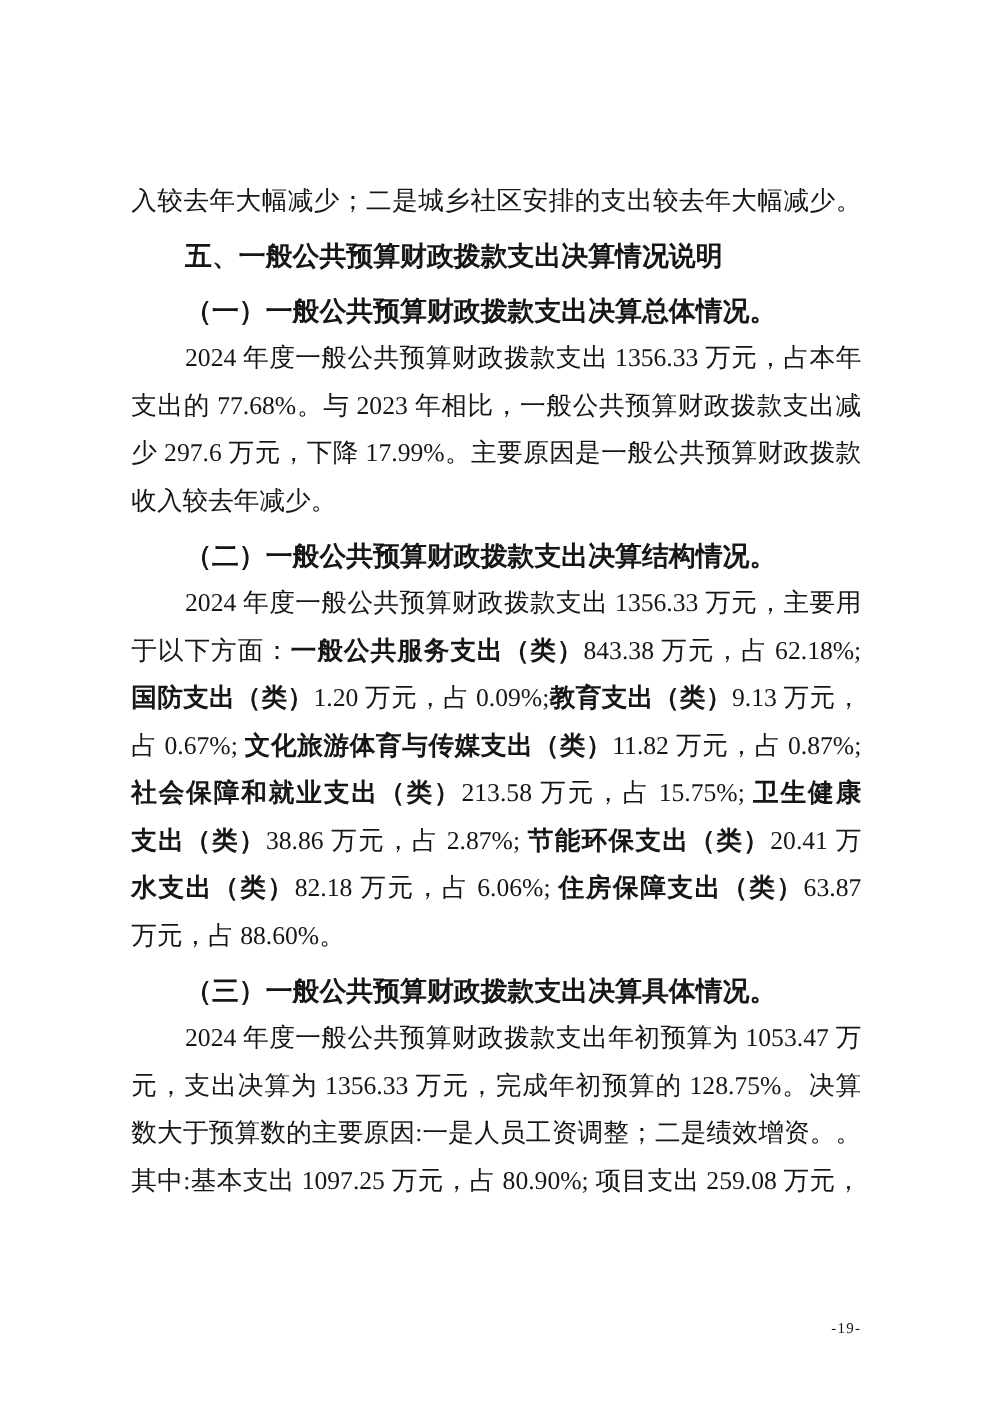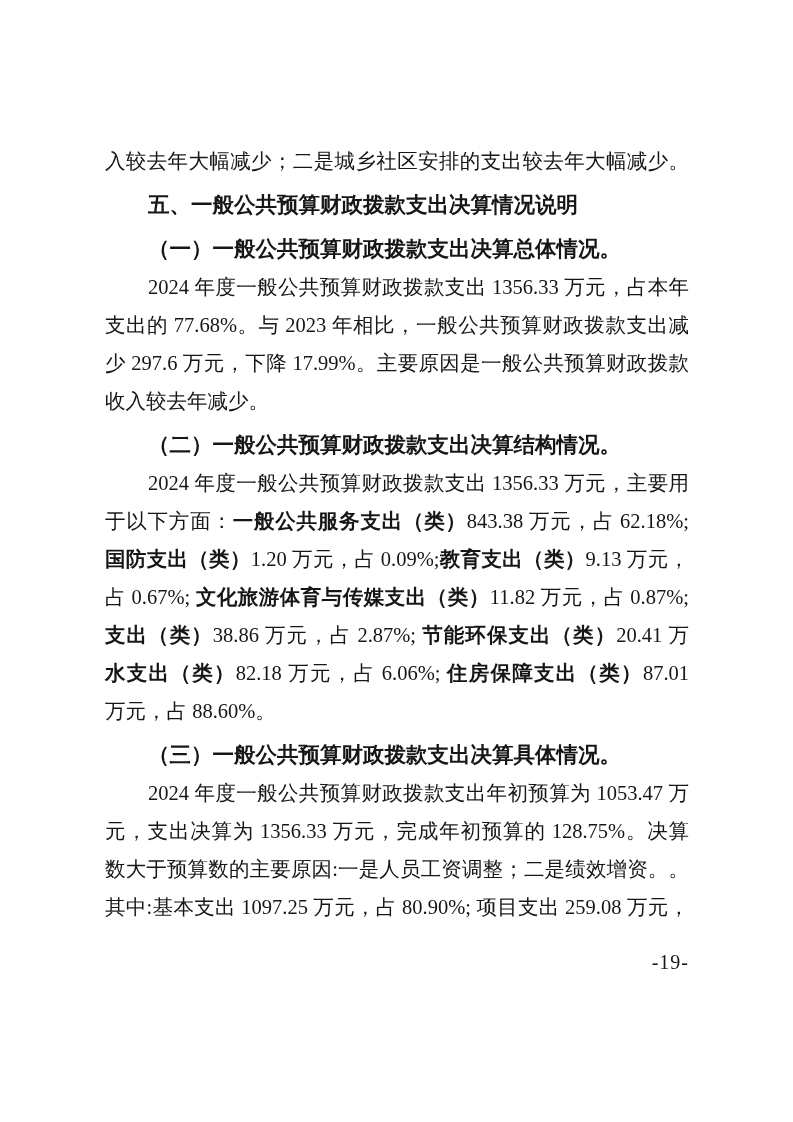--- a/index.html
+++ b/index.html
@@ -43,24 +43,24 @@
     font-weight: 700;
     font-family: "Liberation Sans", sans-serif;
   }
   .b {
     font-weight: 700;
     font-family: Liberation Sans, sans-serif;
   }
   .page-number {
     position: absolute;
     left: 105px;
-    top: 948px;
+    top: 1048px;
     width: 584px;
     text-align: right;
-    font-size: 20px;
+    font-size: 12px;
     line-height: 28px;
     letter-spacing: 1px;
   }
 </style>
 </head>
 <body>
 
 <div class="page">
   <div class="content">
       <div class="line just"><span>入较去年大幅减少；二是城乡社区安排的支出较去年大幅减少。</span></div>
@@ -68,22 +68,23 @@
       <div class="line heading indent"><span class="b">（一）一般公共预算财政拨款支出决算总体情况。</span></div>
       <div class="line indent just"><span>2024 年度一般公共预算财政拨款支出 1356.33 万元，占本年</span></div>
       <div class="line just"><span>支出的 77.68%。与 2023 年相比，一般公共预算财政拨款支出减</span></div>
       <div class="line just"><span>少 297.6 万元，下降 17.99%。主要原因是一般公共预算财政拨款</span></div>
       <div class="line"><span>收入较去年减少。</span></div>
       <div class="line heading indent"><span class="b">（二）一般公共预算财政拨款支出决算结构情况。</span></div>
       <div class="line indent just"><span>2024 年度一般公共预算财政拨款支出 1356.33 万元，主要用</span></div>
       <div class="line just"><span>于以下方面：</span><span class="b">一般公共服务支出（类）</span><span>843.38 万元，占 62.18%;</span></div>
       <div class="line just"><span class="b">国防支出（类）</span><span>1.20 万元，占 0.09%;</span><span class="b">教育支出（类）</span><span>9.13 万元，</span></div>
       <div class="line just"><span>占 0.67%; </span><span class="b">文化旅游体育与传媒支出（类）</span><span>11.82 万元，占 0.87%;</span></div>
+      <div class="line just"><span class="b">社会保障和就业支出（类）</span><span>213.58 万元，占 15.75%; </span><span class="b">卫生健康</span></div>
       <div class="line just"><span class="b">支出（类）</span><span>38.86 万元，占 2.87%; </span><span class="b">节能环保支出（类）</span><span>20.41 万</span></div>
-      <div class="line just"><span class="b">水支出（类）</span><span>82.18 万元，占 6.06%; </span><span class="b">住房保障支出（类）</span><span>87.01</span></div>
+      <div class="line just"><span class="b">水支出（类）</span><span>82.18 万元，占 6.06%; </span><span class="b">住房保障支出（类）</span><span>63.87</span></div>
       <div class="line"><span>万元，占 88.60%。</span></div>
       <div class="line heading indent"><span class="b">（三）一般公共预算财政拨款支出决算具体情况。</span></div>
       <div class="line indent just"><span>2024 年度一般公共预算财政拨款支出年初预算为 1053.47 万</span></div>
       <div class="line just"><span>元，支出决算为 1356.33 万元，完成年初预算的 128.75%。决算</span></div>
       <div class="line just"><span>数大于预算数的主要原因:一是人员工资调整；二是绩效增资。。</span></div>
       <div class="line just"><span>其中:基本支出 1097.25 万元，占 80.90%; 项目支出 259.08 万元，</span></div>
     </div>
   <div class="page-number">-19-</div>
 </div>
 

